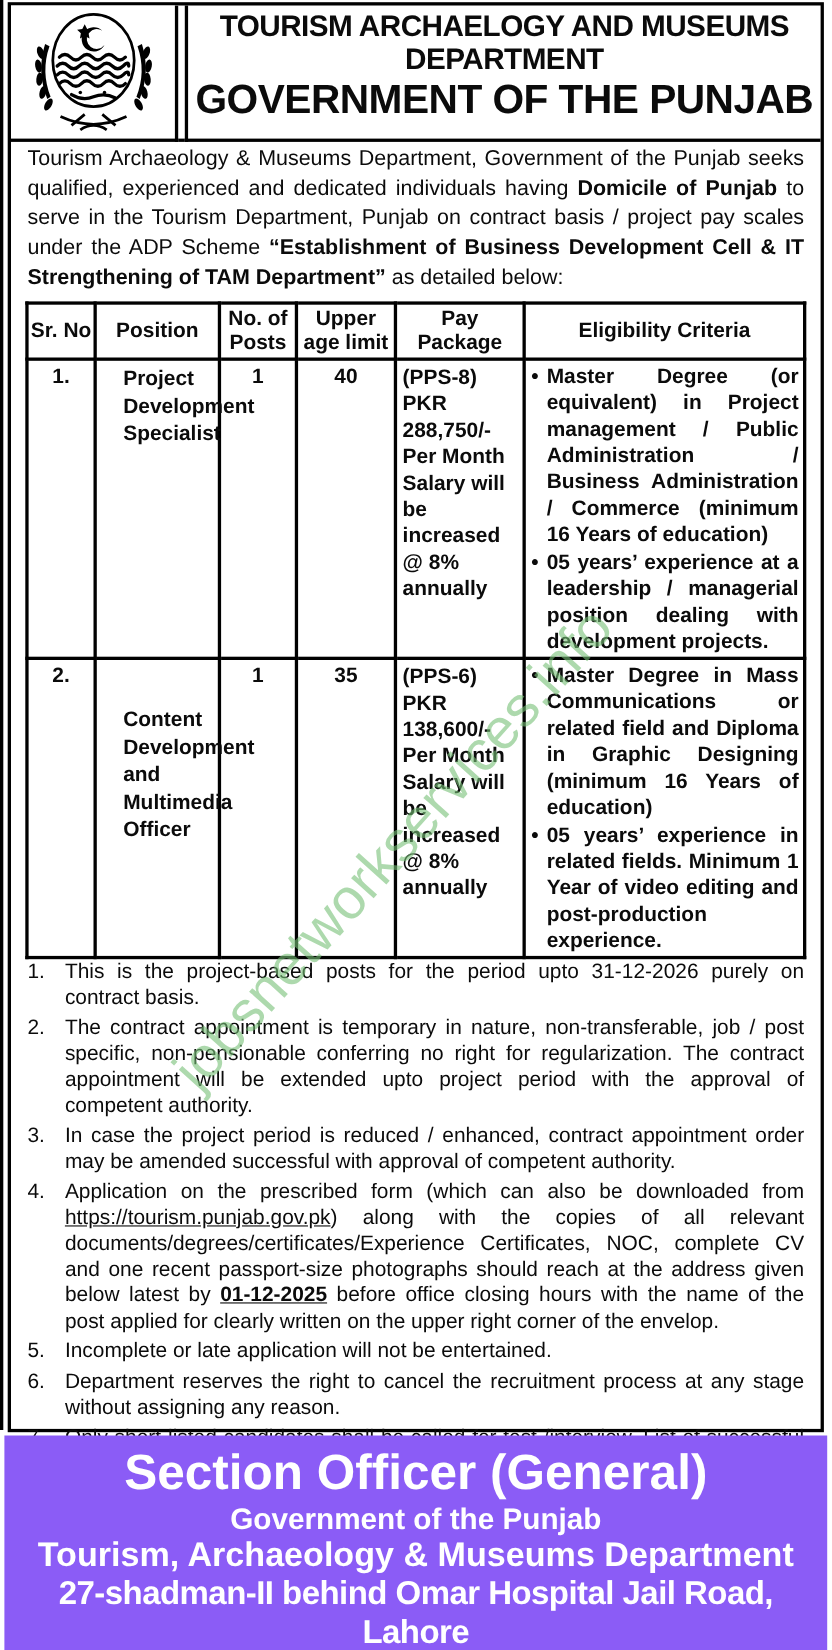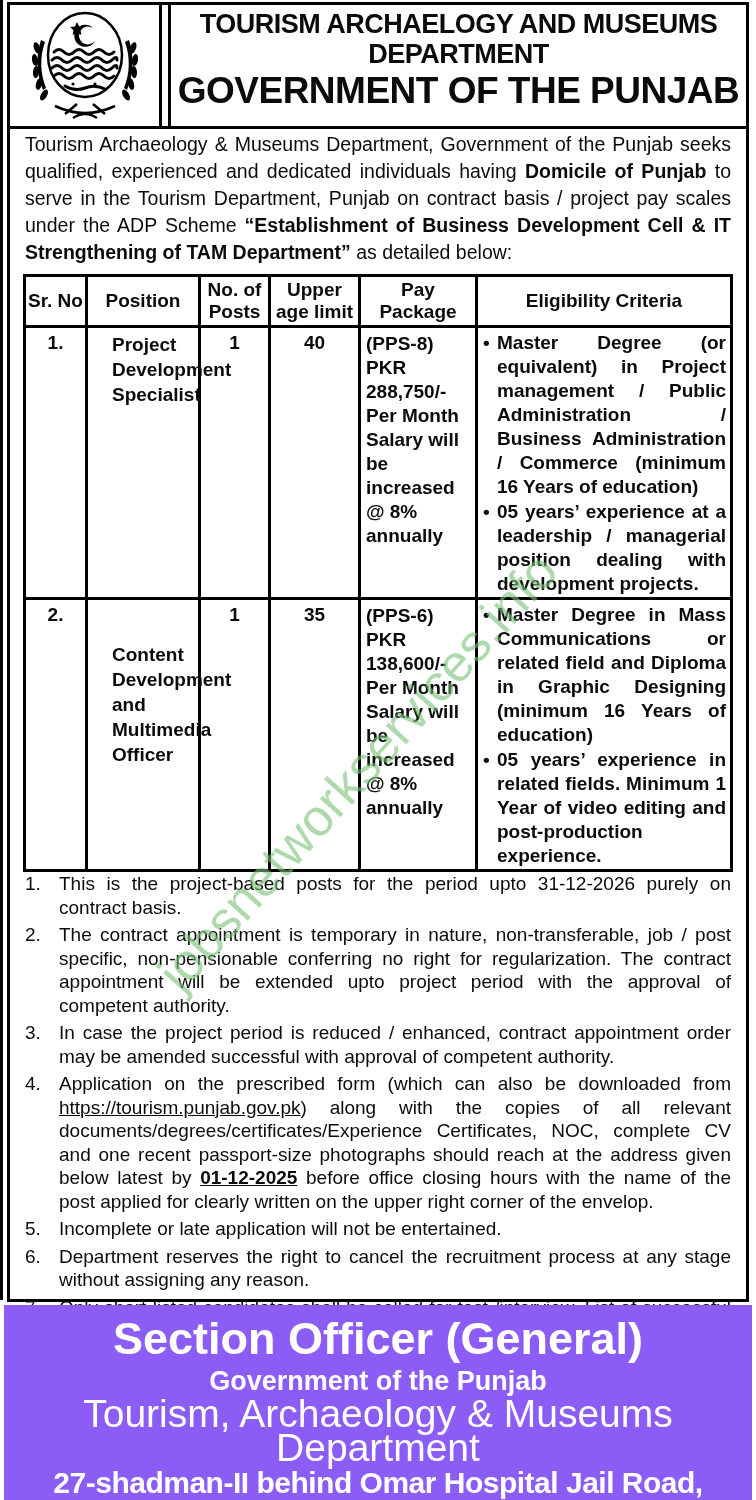--- a/index.html
+++ b/index.html
@@ -79,21 +79,21 @@
   .gtext .url { text-decoration:underline; }
   .gtext .date { font-weight:bold; text-decoration:underline; }
 
   
   .footer {
     position:absolute; left:4px; top:1305px; width:748px; height:195px;
     background:#8b5cf6; color:#fff; text-align:center; padding-top:8px;
   }
   .f-officer { font-weight:bold; font-size:45px; line-height:52px; }
   .f-gov { font-weight:bold; font-size:27px; line-height:32px; }
-  .f-dept { font-weight:normal; font-size:39px; line-height:34px; }
+  .f-dept { font-weight:bold; font-size:31px; line-height:34px; }
   .f-addr { font-weight:bold; font-size:30px; line-height:36px; letter-spacing:-0.5px; }
 
   
   .watermark {
     position:absolute; left:168px; top:952px; transform:rotate(-48deg);
     transform-origin:left center; color:rgba(118,192,118,0.6);
     font-size:52px; white-space:nowrap; pointer-events:none; z-index:5;
     font-family:"Liberation Sans", sans-serif;
   }
 

